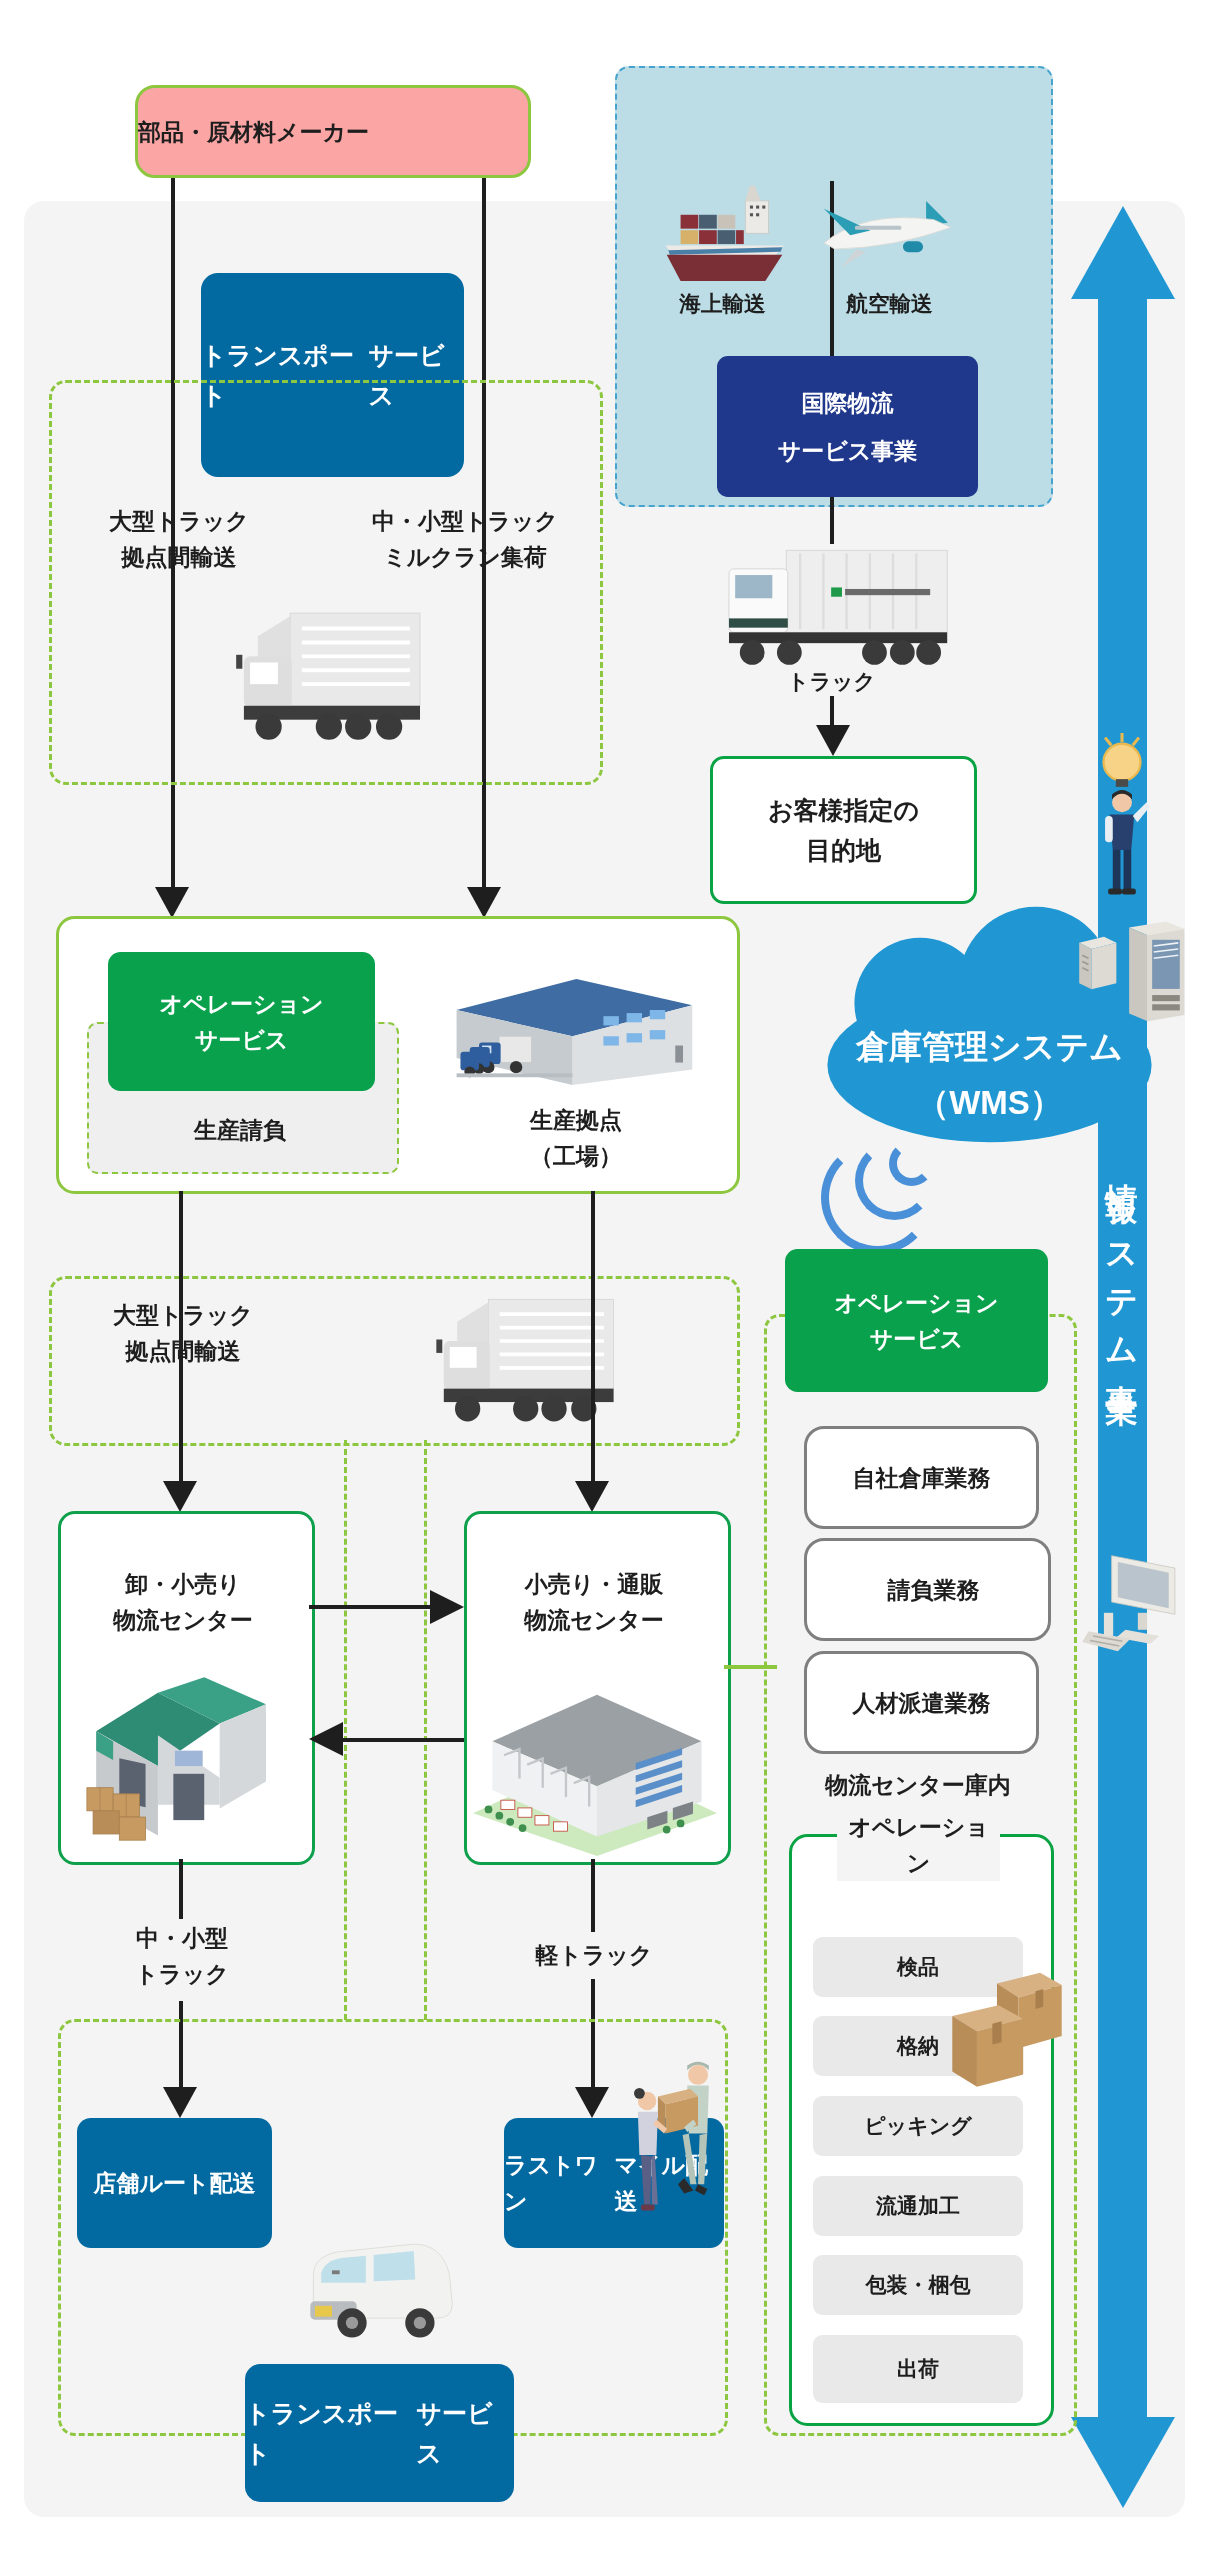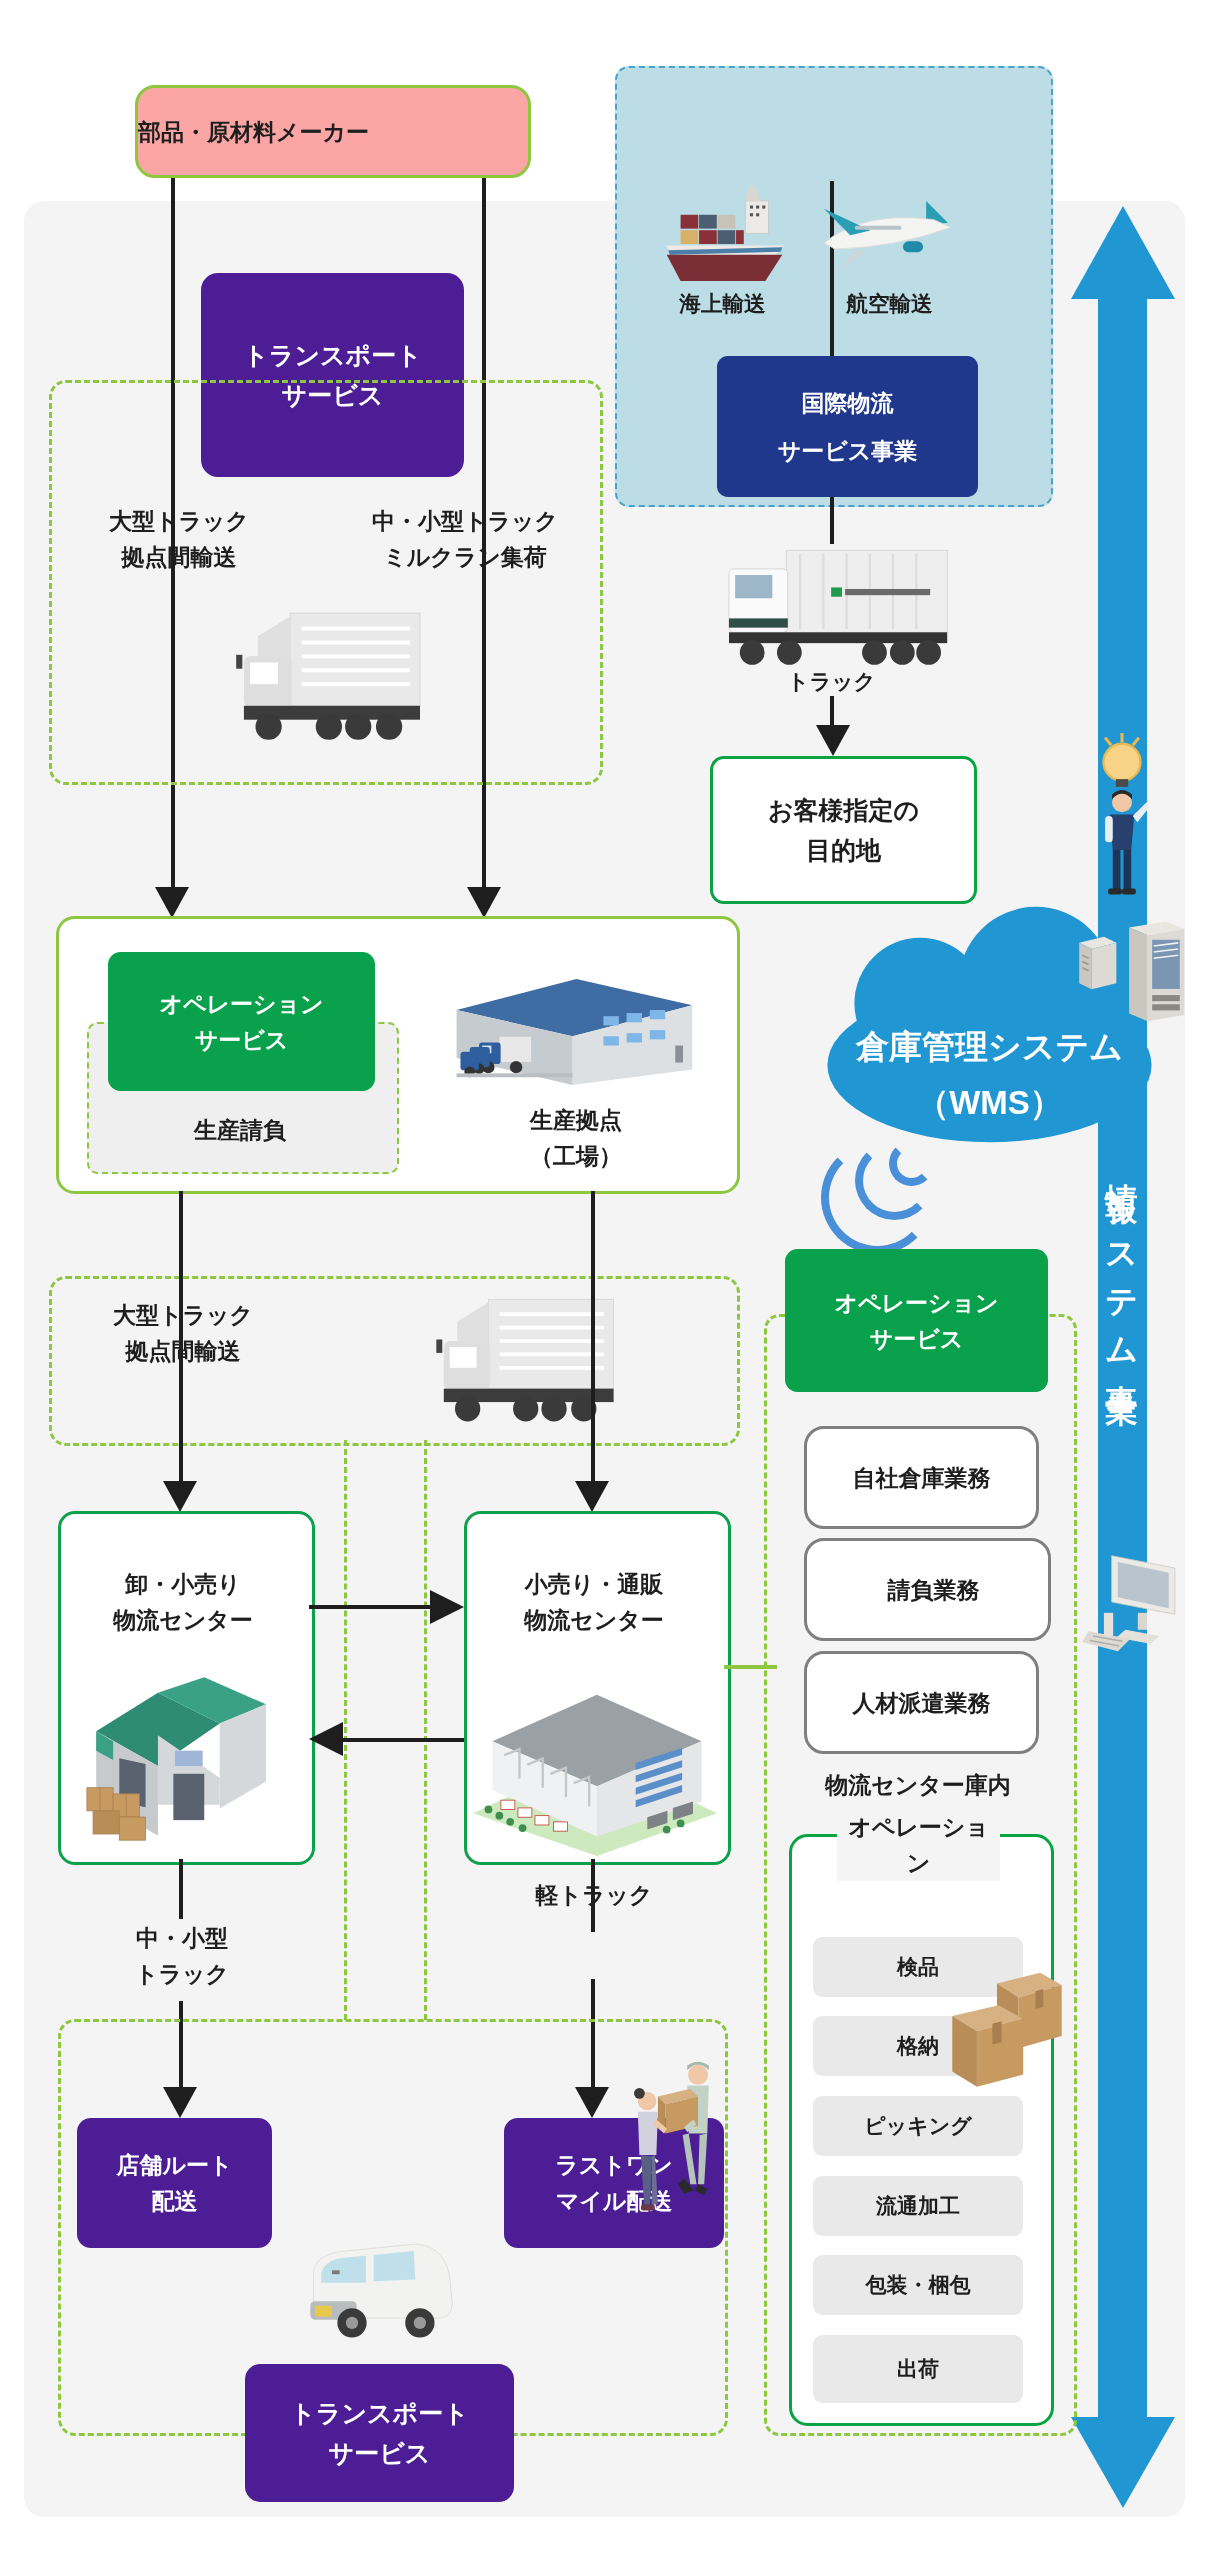--- a/index.html
+++ b/index.html
@@ -7,21 +7,21 @@
           font-family:"Liberation Sans","DejaVu Sans",sans-serif;color:#1e1e1e;}
   .abs{position:absolute;}
   .c{text-align:center;}
   .t28{font-size:21.6px;font-weight:700;line-height:31px;}
   .t30{font-size:23px;font-weight:700;line-height:36px;}
   .t32{font-size:25px;font-weight:700;line-height:40px;}
   .white{color:#ffffff;}
   .panel{background:#f4f4f4;border-radius:20px;}
   .gbox{background:#fca5a5;border:3.1px solid #8dc63f;border-radius:20px;
         display:flex;align-items:center;justify-content:flex-start;}
-  .lime{background:#4c1d95;border-radius:17px;color:#fff;display:flex;flex-direction:column;
+  .lime{background:#0369a1;border-radius:17px;color:#fff;display:flex;flex-direction:row;
         align-items:center;justify-content:center;}
   .dgreen{background:#0aa14d;border-radius:12.4px;color:#fff;display:flex;flex-direction:column;
         align-items:center;justify-content:center;}
   .dashlime{border:3.1px dashed #8dc63f;border-radius:17px;}
   .navy{background:#20388c;border-radius:10.8px;color:#fff;display:flex;flex-direction:column;
         align-items:center;justify-content:center;}
   .wbox{background:#fff;border:3.1px solid #0fa04c;border-radius:17px;}
   .graybox{background:#fff;border:3.1px solid #7f7f7f;border-radius:20px;
         display:flex;align-items:center;justify-content:center;}
   .item{background:#e9e9e9;border-radius:9.3px;display:flex;align-items:center;justify-content:center;
@@ -457,21 +457,21 @@
   <div class="abs vline" style="left:179px;top:2001px;height:88px;"></div>
   <div class="abs head-down" style="left:163px;top:2087px;"></div>
   <div class="abs vline" style="left:591px;top:1859px;height:73px;"></div>
   <div class="abs vline" style="left:591px;top:1979px;height:110px;"></div>
   <div class="abs head-down" style="left:575px;top:2087px;"></div>
 
   <div class="abs c t30" style="left:66px;top:1920px;width:232px;">
     <span>中・小型</span><br>
     <span>トラック</span>
   </div>
-  <div class="abs c t30" style="left:478px;top:1877px;width:232px;">
+  <div class="abs c t30" style="left:478px;top:1937px;width:232px;">
     <span>軽トラック</span>
   </div>
 
   <div class="abs dashlime" style="left:58px;top:2019px;width:664px;height:411px;"></div>
 
   <div class="abs lime" style="left:77px;top:2118px;width:195px;height:130px;border-radius:14px;">
     <span class="t30">店舗ルート</span>
     <span class="t30">配送</span>
   </div>
   <div class="abs lime" style="left:504px;top:2118px;width:220px;height:130px;border-radius:14px;">

